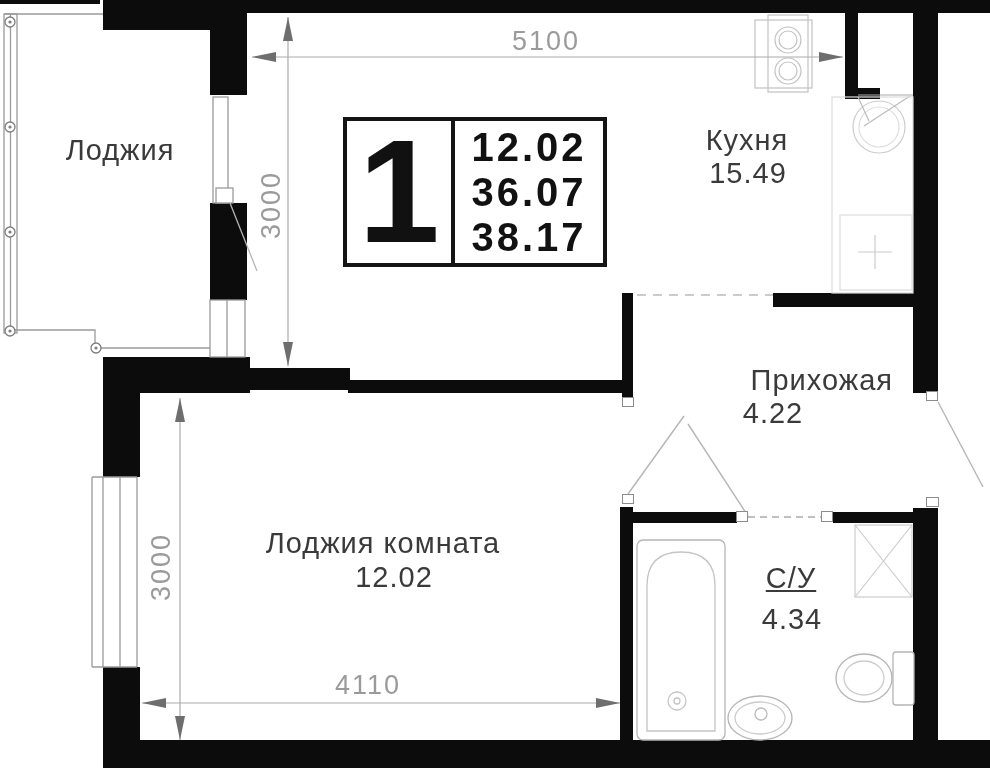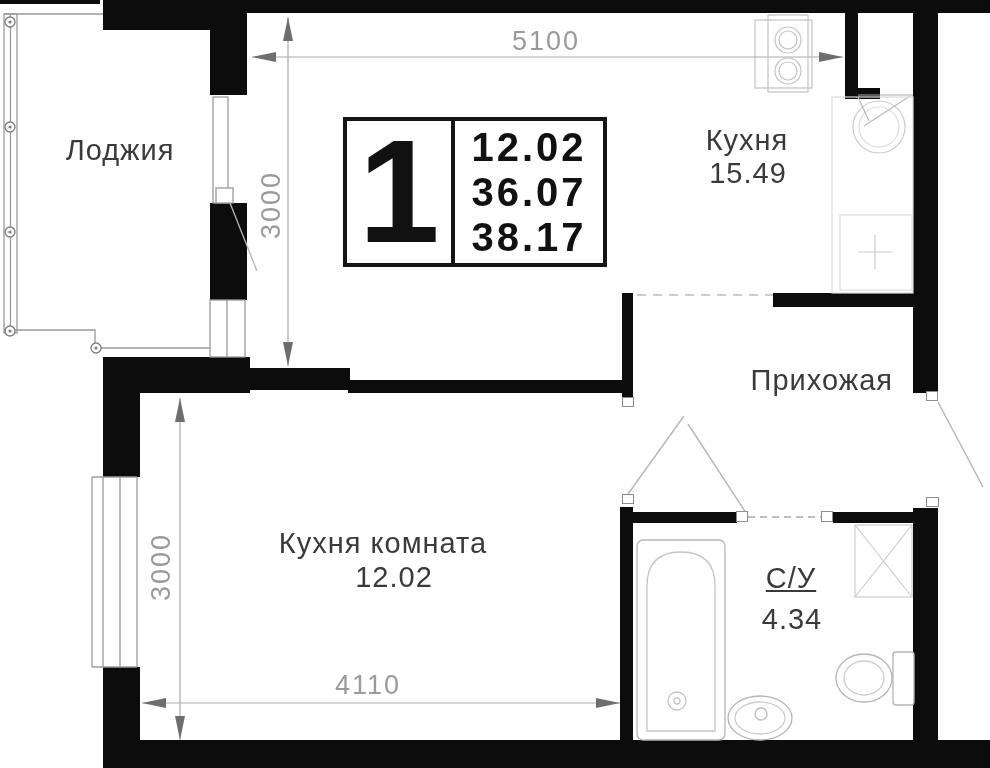--- a/index.html
+++ b/index.html
@@ -184,22 +184,23 @@
   <div class="marker" style="left:821px;top:511px;width:12px;height:11px;"></div>
   <div class="marker" style="left:926px;top:391px;width:12px;height:10px;"></div>
   <div class="marker" style="left:926px;top:497px;width:13px;height:10px;"></div>
 
   <div class="lbl" style="left:4px;top:135px;width:220px;margin-left:6px;">Лоджия</div>
 
   <div class="lbl" style="left:647px;top:125px;width:200px;">Кухня</div>
   <div class="lbl" style="left:648px;top:158px;width:200px;">15.49</div>
 
   <div class="lbl" style="left:653px;top:365px;width:240px;text-align:right;">Прихожая</div>
-
-  <div class="lbl" style="left:233px;top:528px;width:300px;">Кухня комната</div>
+  <div class="lbl" style="left:673px;top:398px;width:200px;">4.22</div>
+
+  <div class="lbl" style="left:233px;top:528px;width:300px;">Лоджия комната</div>
   <div class="lbl" style="left:294px;top:562px;width:200px;">12.02</div>
 
   <div class="lbl" style="left:711px;top:563px;width:160px;text-decoration:underline;">С/У</div>
   <div class="lbl" style="left:712px;top:604px;width:160px;">4.34</div>
 
   <div class="dim" style="left:471px;top:27px;width:150px;">5100</div>
   <div class="dim rot" style="left:211px;top:191px;width:120px;height:28px;">3000</div>
   <div class="dim rot" style="left:101px;top:553px;width:120px;height:28px;">3000</div>
   <div class="dim" style="left:293px;top:671px;width:150px;">4110</div>
 

